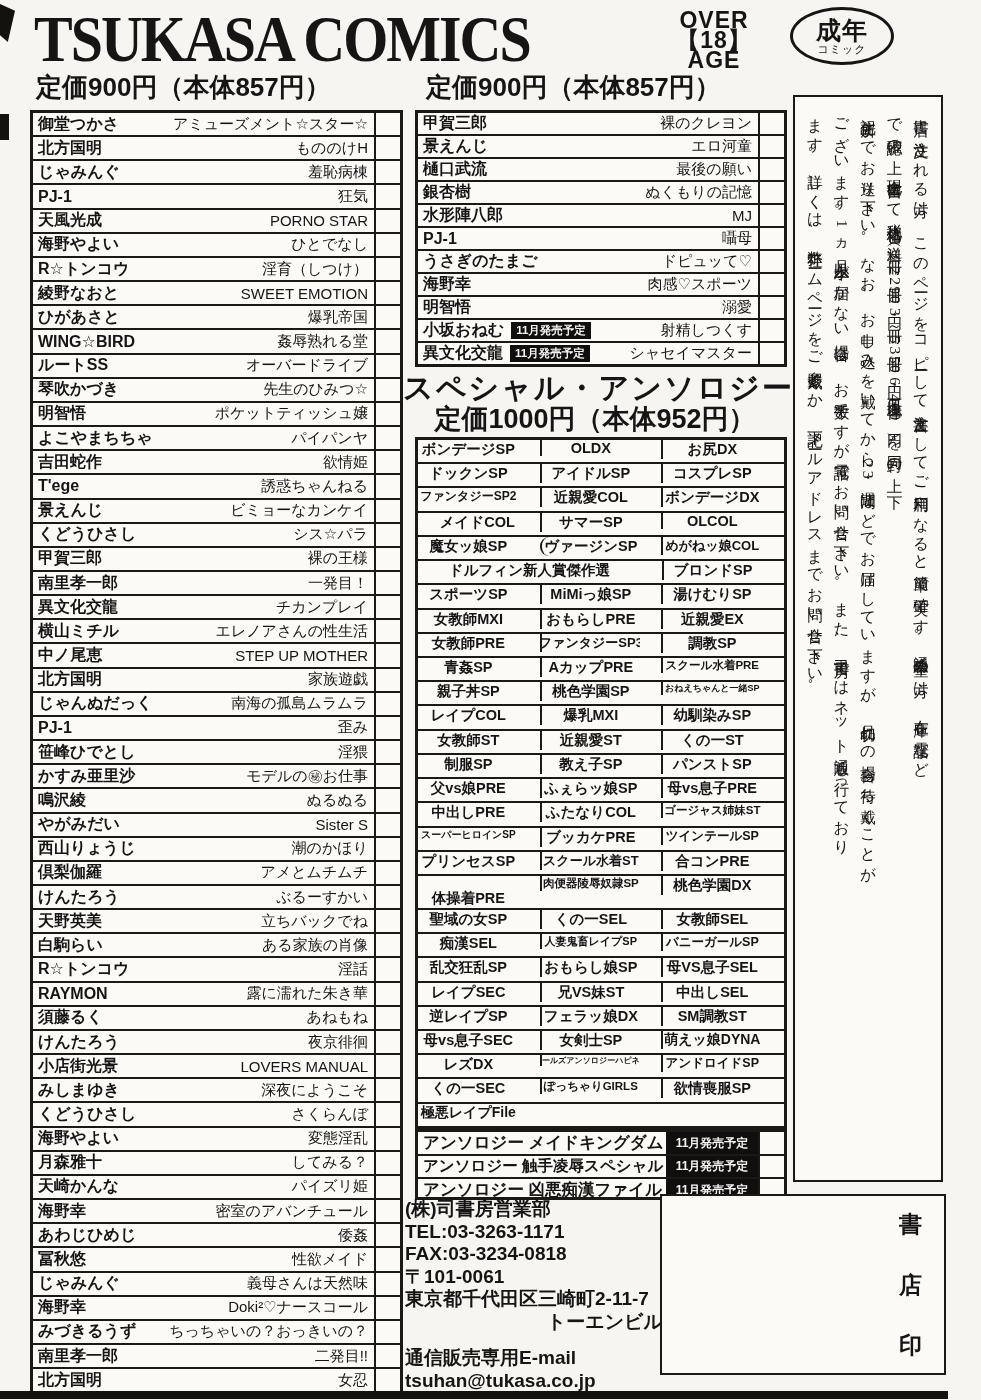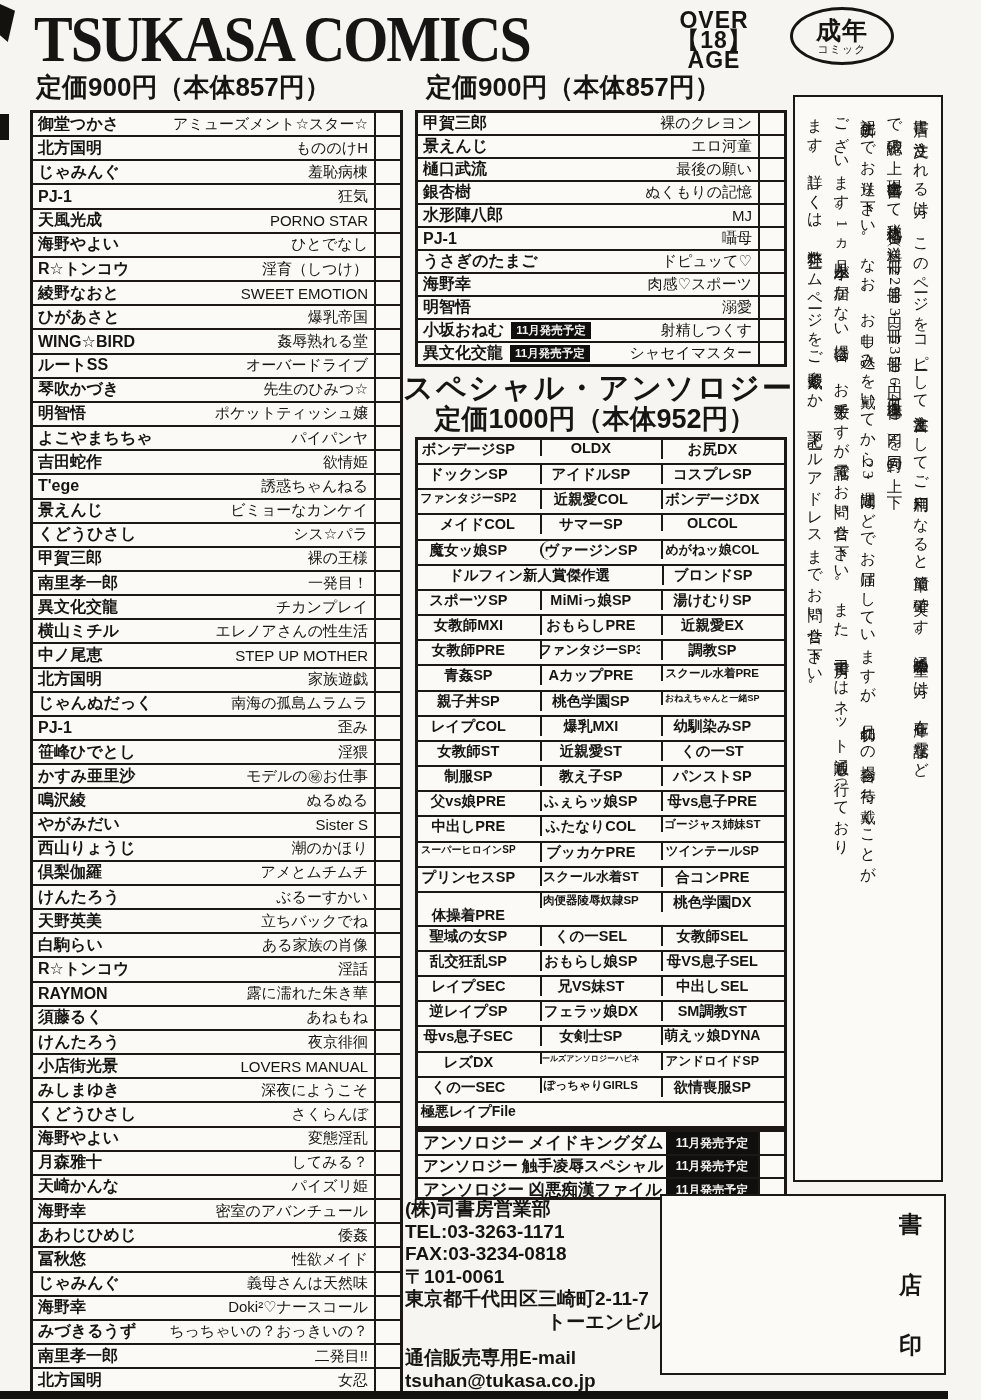--- a/index.html
+++ b/index.html
@@ -730,20 +730,28 @@
     </div>
     <div class="grow">
       <div class="gcell fit" style="width: 27.5%;">聖域の女SP</div>
       <div class="cbox2"></div>
       <div class="gcell fit" style="width: 27.5%;">くの一SEL</div>
       <div class="cbox2"></div>
       <div class="gcell fit" style="width: 27.5%;">女教師SEL</div>
       <div class="cbox2"></div>
     </div>
     <div class="grow">
+      <div class="gcell fit" style="width: 27.5%;">痴漢SEL</div>
+      <div class="cbox2"></div>
+      <div class="gcell fit" style="width: 27.5%; font-size: 11px;">人妻鬼畜レイプSP</div>
+      <div class="cbox2"></div>
+      <div class="gcell fit" style="width: 27.5%; font-size: 12.5px;">バニーガールSP</div>
+      <div class="cbox2"></div>
+    </div>
+    <div class="grow">
       <div class="gcell fit" style="width: 27.5%;">乱交狂乱SP</div>
       <div class="cbox2"></div>
       <div class="gcell fit" style="width: 27.5%;">おもらし娘SP</div>
       <div class="cbox2"></div>
       <div class="gcell fit" style="width: 27.5%;">母VS息子SEL</div>
       <div class="cbox2"></div>
     </div>
     <div class="grow">
       <div class="gcell fit" style="width: 27.5%; border-radius: 6px;">レイプSEC</div>
       <div class="cbox2"></div>

